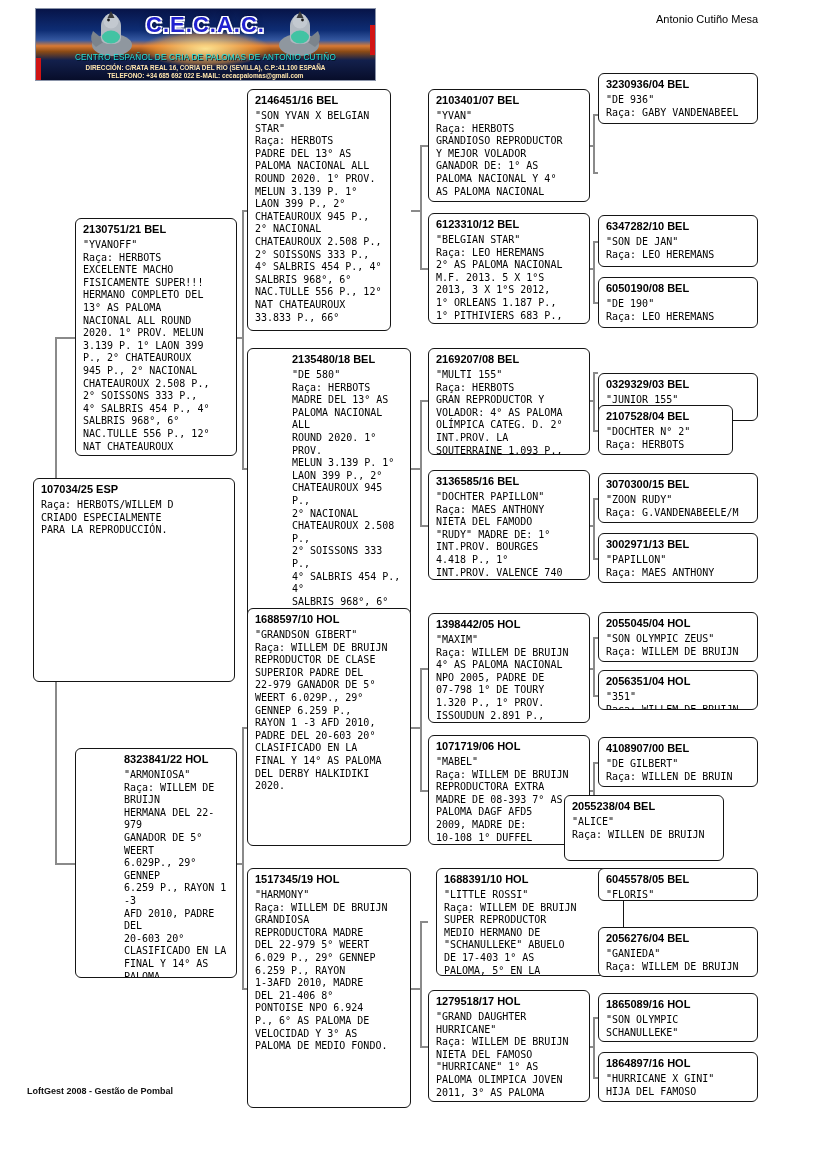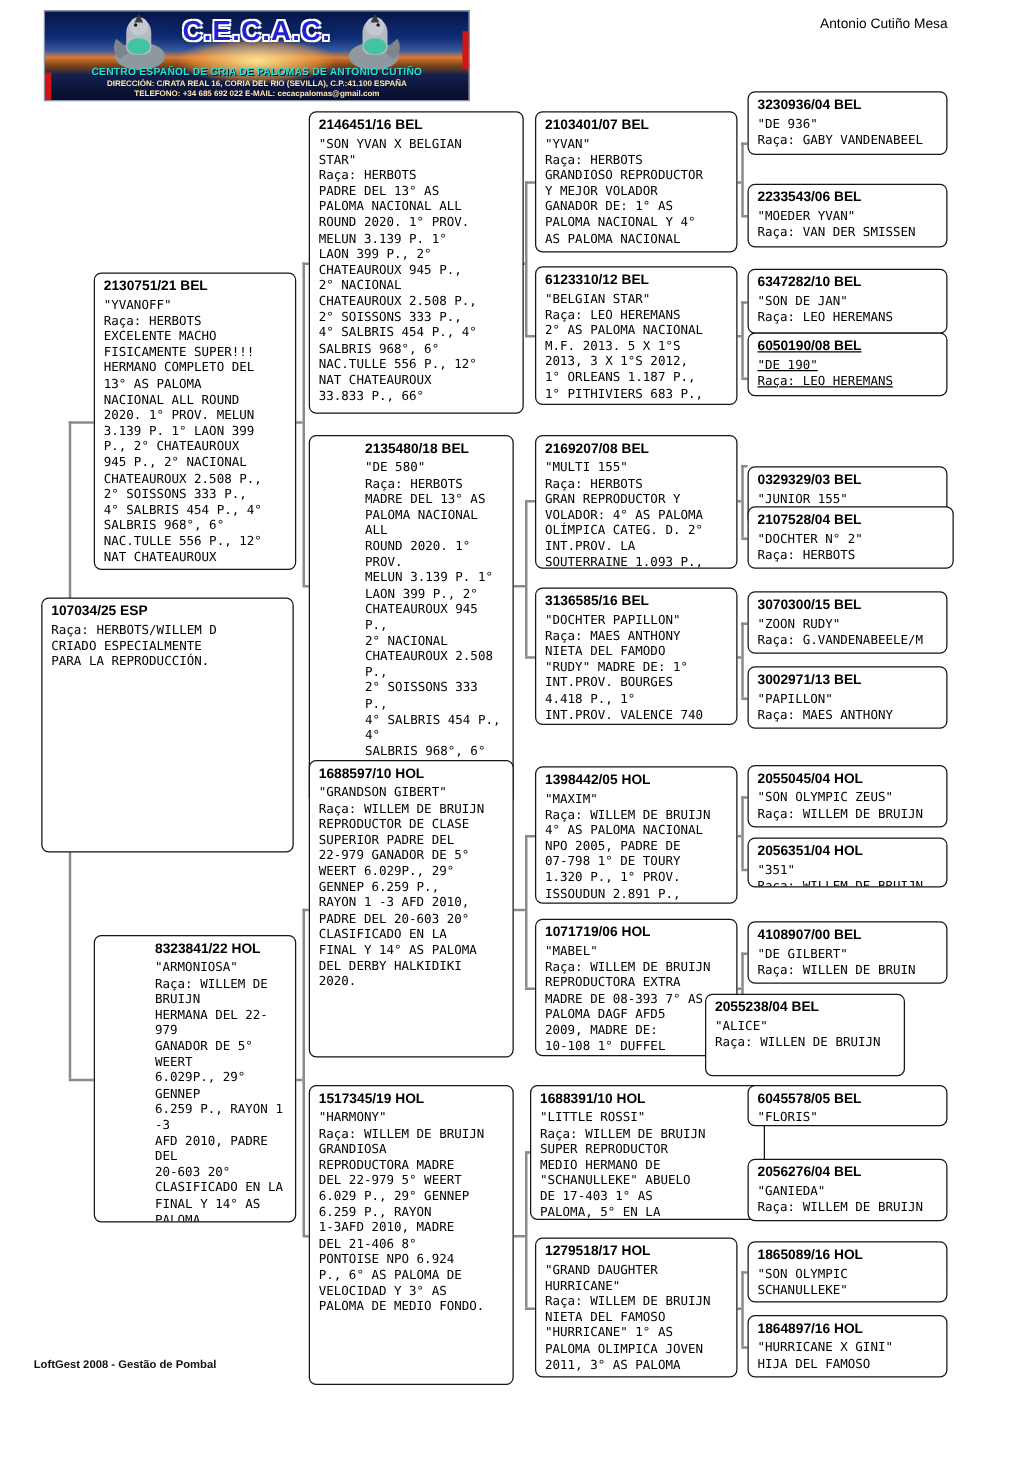--- a/index.html
+++ b/index.html
@@ -7,21 +7,21 @@
         font-family:"Liberation Sans",sans-serif;}
   
   .banner{position:absolute;left:35px;top:8px;width:341px;height:73px;border:1px solid #8a93a8;
     overflow:hidden;text-align:center;box-sizing:border-box;
     background:
       radial-gradient(ellipse 90px 26px at 50% 56%, rgba(255,232,150,.95), rgba(255,165,60,.5) 55%, rgba(255,165,60,0) 72%),
       linear-gradient(180deg,#071448 0%,#0e2d74 30%,#3558a0 44%,#d97a34 52%,#8a4a16 60%,#13204c 72%,#070d2a 100%);}
   .b-title{position:absolute;left:0;right:0;top:3px;font-weight:bold;font-size:22px;letter-spacing:1px;
     color:#2121d0;z-index:3;
     text-shadow:-1.5px -1.5px 0 #fff,1.5px -1.5px 0 #fff,-1.5px 1.5px 0 #fff,1.5px 1.5px 0 #fff,0 0 6px rgba(0,0,40,.9);}
-  .b-sub{position:absolute;left:0;right:0;top:44px;font-weight:bold;font-size:8.2px;letter-spacing:.2px;
+  .b-sub{position:absolute;left:0;right:0;top:44px;font-weight:normal;font-size:8.2px;letter-spacing:.2px;
     color:#21e2da;z-index:3;text-shadow:.8px .8px 0 #012;}
   .b-addr{position:absolute;left:0;right:0;top:55px;font-weight:bold;font-size:6.4px;color:#ffe6ae;z-index:3;}
   .b-contact{position:absolute;left:0;right:0;top:63px;font-weight:bold;font-size:6.4px;color:#ffe6ae;z-index:3;}
   .pigeon{position:absolute;top:2px;z-index:2;}
   .pigeon-left{left:46px;}
   .pigeon-right{right:46px;transform:scaleX(-1);}
   .b-red-left{position:absolute;left:0;bottom:0;width:5px;height:22px;background:#d21414;z-index:4;}
   .b-red-right{position:absolute;right:0;top:16px;width:5px;height:30px;background:#d21414;z-index:4;}
   
   .owner{position:absolute;left:656px;top:13px;font-size:11px;color:#000;}
@@ -169,21 +169,21 @@
 20-603 20°
 CLASIFICADO EN LA
 FINAL Y 14° AS PALOMA
 DEL DERBY HALKIDIKI
 2020, 21-406 8°
 PONTOISE NPO 6.924
 P., 6° AS PALOMA DE
 VELOCIDAD Y 3° AS
 PALOMA DE MEDIO FONDO.</div>
     </div>
-    <div class="box" style="left: 247px; top: 89px; width: 172px; height: 242px;">
+    <div class="box" style="left: 247px; top: 89px; width: 144px; height: 242px;">
       <div class="ring">2146451/16 BEL</div>
       <div class="btext">"SON YVAN X BELGIAN
 STAR"</div>
       <div class="btext">Raça: HERBOTS
 PADRE DEL 13° AS
 PALOMA NACIONAL ALL
 ROUND 2020. 1° PROV.
 MELUN 3.139 P. 1°
 LAON 399 P., 2°
 CHATEAUROUX 945 P.,
@@ -301,21 +301,21 @@
     <div class="box" style="left: 428px; top: 735px; width: 162px; height: 110px;">
       <div class="ring">1071719/06 HOL</div>
       <div class="btext">"MABEL"</div>
       <div class="btext">Raça: WILLEM DE BRUIJN
 REPRODUCTORA EXTRA
 MADRE DE 08-393 7° AS
 PALOMA DAGF AFD5
 2009, MADRE DE:
 10-108 1° DUFFEL</div>
     </div>
-    <div class="box" style="left: 424px; top: 868px; width: 188px; height: 108px;">
+    <div class="box" style="left: 436px; top: 868px; width: 188px; height: 108px;">
       <div class="ring">1688391/10 HOL</div>
       <div class="btext">"LITTLE ROSSI"</div>
       <div class="btext">Raça: WILLEM DE BRUIJN
 SUPER REPRODUCTOR
 MEDIO HERMANO DE
 "SCHANULLEKE" ABUELO
 DE 17-403 1° AS
 PALOMA, 5° EN LA</div>
     </div>
     <div class="box" style="left: 428px; top: 990px; width: 162px; height: 112px;">
@@ -326,41 +326,36 @@
 NIETA DEL FAMOSO
 "HURRICANE" 1° AS
 PALOMA OLIMPICA JOVEN
 2011, 3° AS PALOMA</div>
     </div>
     <div class="box" style="left: 598px; top: 73px; width: 160px; height: 51px;">
       <div class="ring">3230936/04 BEL</div>
       <div class="btext">"DE 936"</div>
       <div class="btext">Raça: GABY VANDENABEEL</div>
     </div>
-    <div class="box" style="left: 598px; top: 147px; width: 160px; height: 51px;">
-      <div class="ring">2233543/06 BEL</div>
-      <div class="btext">"MOEDER YVAN"</div>
-      <div class="btext">Raça: VAN DER SMISSEN</div>
-    </div>
     <div class="box" style="left: 598px; top: 215px; width: 160px; height: 52px;">
       <div class="ring">6347282/10 BEL</div>
       <div class="btext">"SON DE JAN"</div>
       <div class="btext">Raça: LEO HEREMANS</div>
     </div>
-    <div class="box" style="left: 598px; top: 266px; width: 160px; height: 51px; text-decoration: underline;">
+    <div class="box" style="left: 598px; top: 277px; width: 160px; height: 51px;">
       <div class="ring">6050190/08 BEL</div>
       <div class="btext">"DE 190"</div>
       <div class="btext">Raça: LEO HEREMANS</div>
     </div>
     <div class="box" style="left: 598px; top: 348px; width: 160px; height: 48px; margin-top: 25px;">
       <div class="ring">0329329/03 BEL</div>
       <div class="btext">"JUNIOR 155"</div>
       <div class="btext">Raça: HERBOTS</div>
     </div>
-    <div class="box" style="left: 598px; top: 405px; width: 165px; height: 50px;">
+    <div class="box" style="left: 598px; top: 405px; width: 135px; height: 50px;">
       <div class="ring">2107528/04 BEL</div>
       <div class="btext">"DOCHTER N° 2"</div>
       <div class="btext">Raça: HERBOTS</div>
     </div>
     <div class="box" style="left: 598px; top: 473px; width: 160px; height: 50px;">
       <div class="ring">3070300/15 BEL</div>
       <div class="btext">"ZOON RUDY"</div>
       <div class="btext">Raça: G.VANDENABEELE/M</div>
     </div>
     <div class="box" style="left: 598px; top: 533px; width: 160px; height: 50px;">

